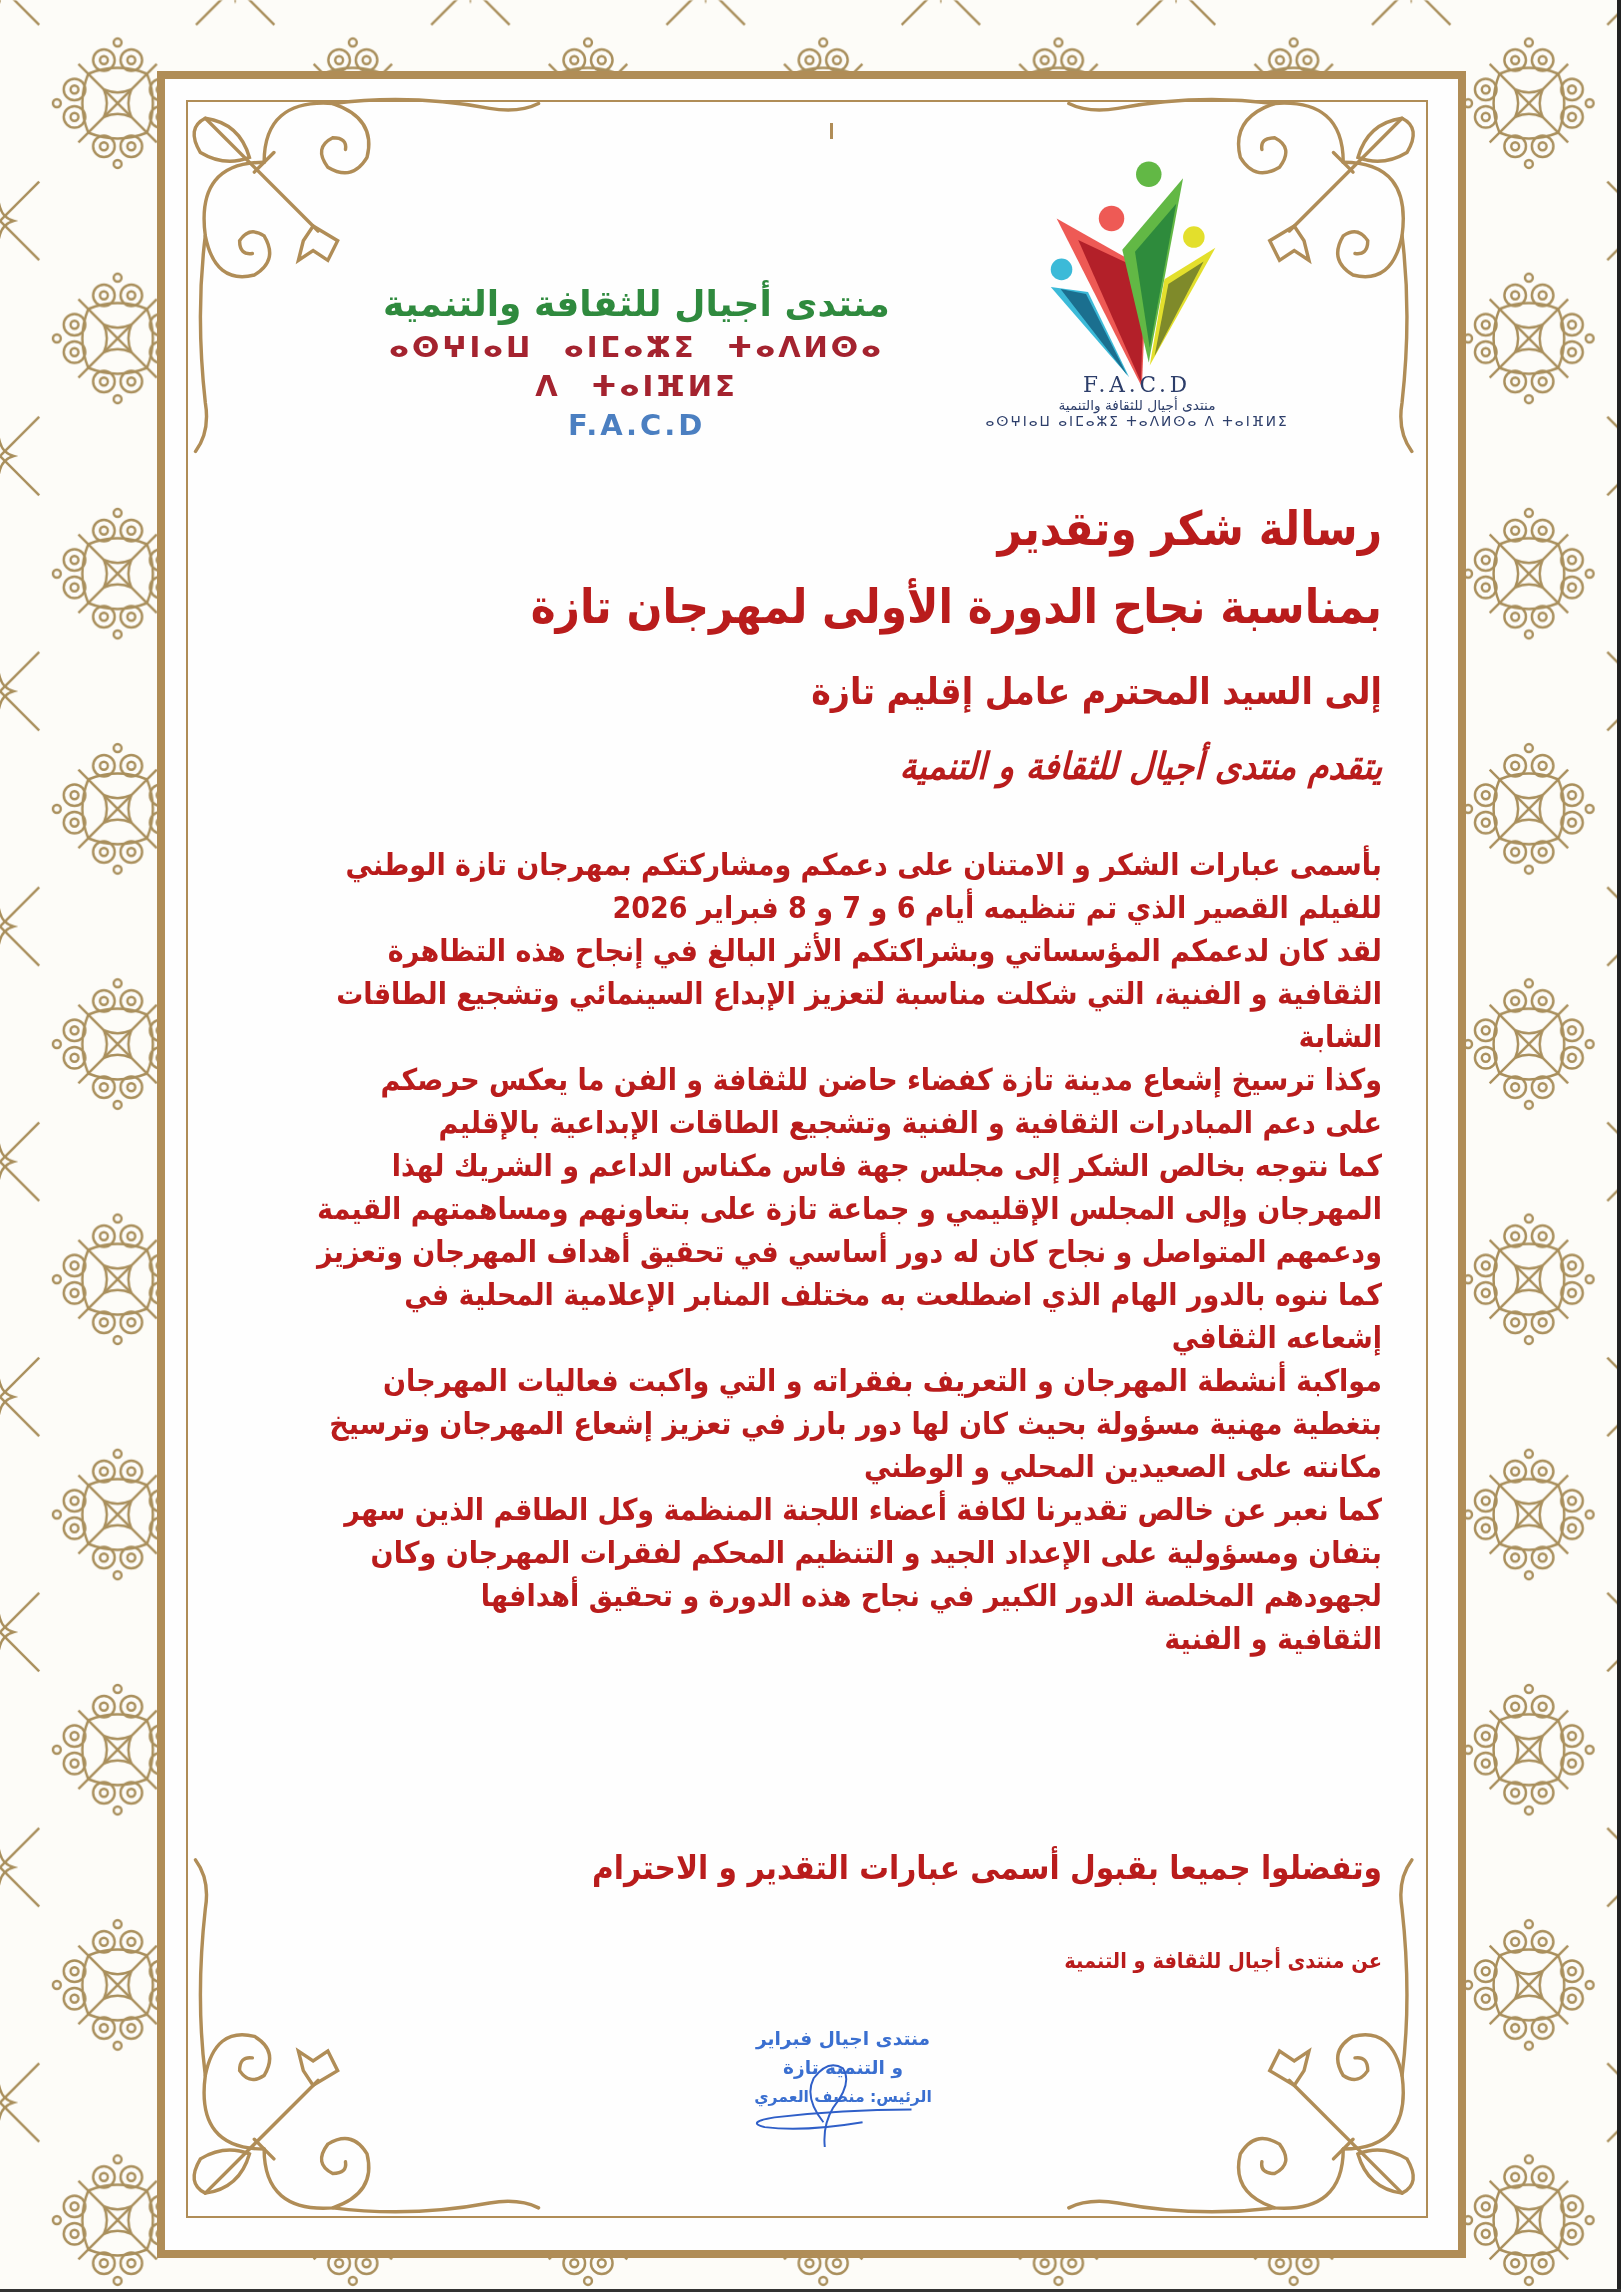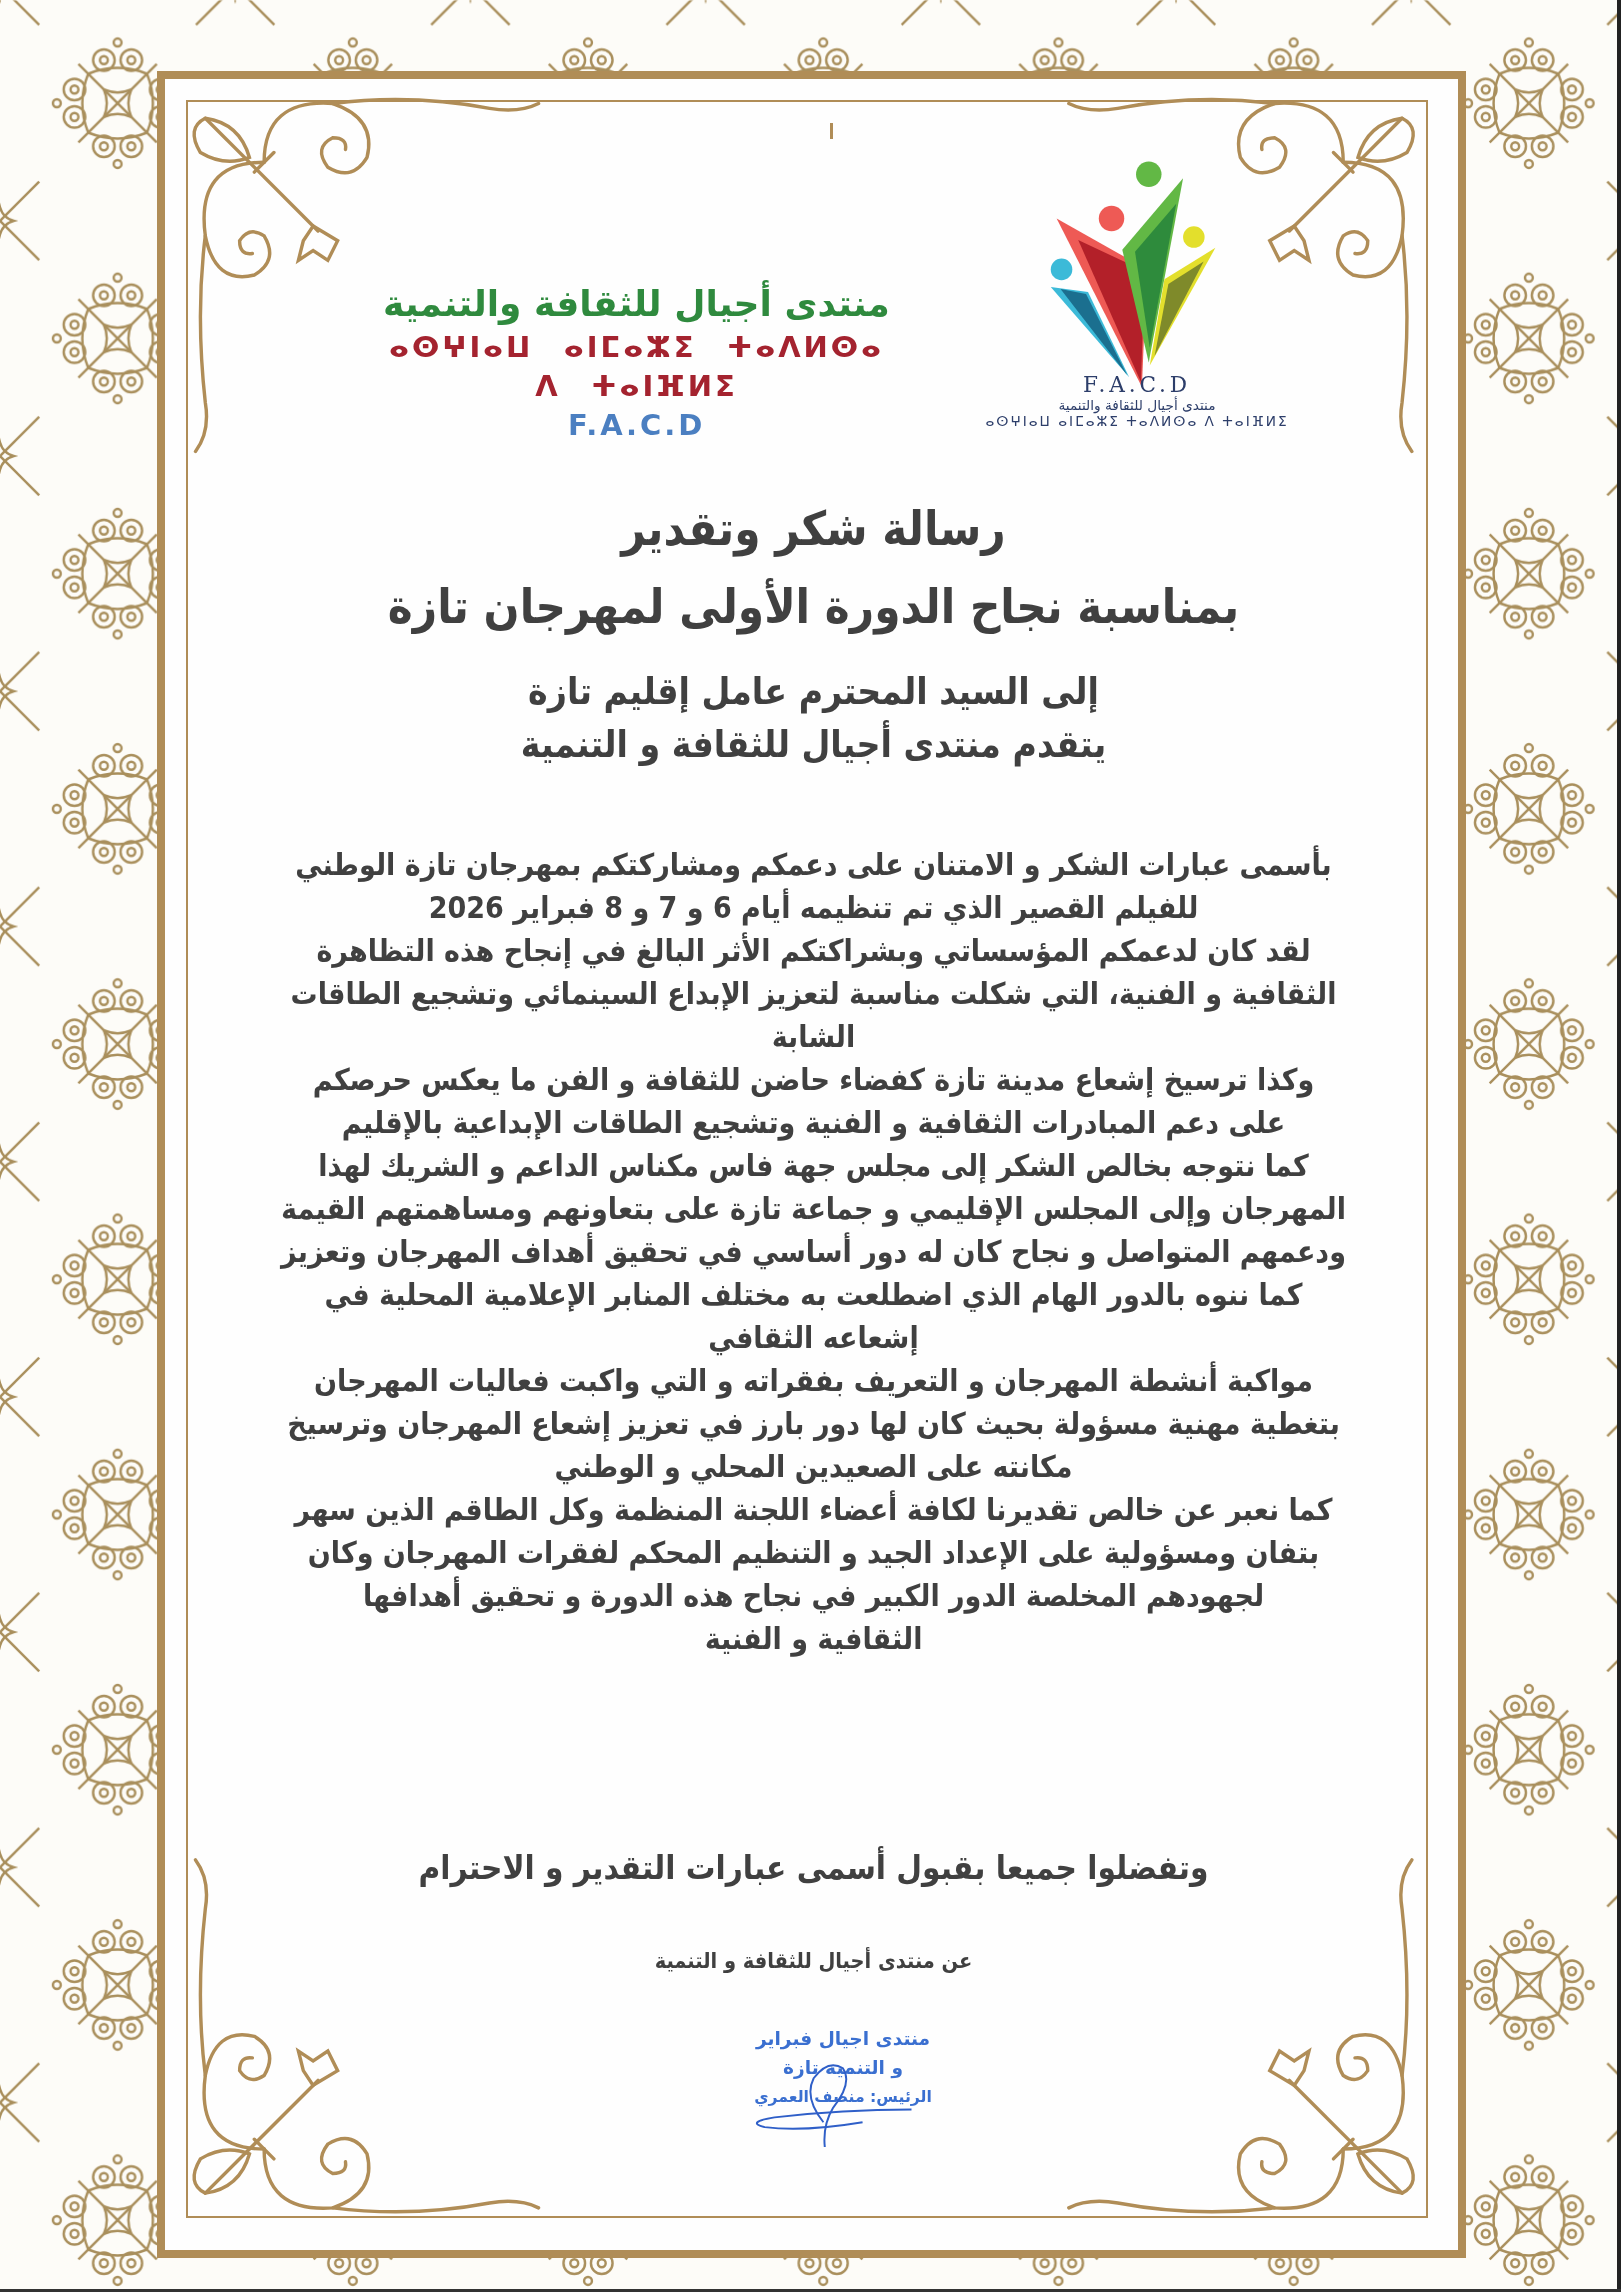--- a/index.html
+++ b/index.html
@@ -21,25 +21,25 @@
   .logo-tif{font-family:"DejaVu Sans",sans-serif;font-weight:bold;font-size:29px;color:#a4232f;letter-spacing:2.9px;line-height:39px;word-spacing:17.6px;}
   .logo-abbr{font-family:"DejaVu Sans",sans-serif;font-weight:bold;font-size:29px;color:#4b7fc1;letter-spacing:2.9px;line-height:39px;}
 
   .emblem{position:absolute;left:980px;top:142px;width:314px;height:294px;}
   .emblem-caption{position:absolute;left:980px;top:372px;width:314px;text-align:center;}
   .em-abbr{font-family:"DejaVu Serif",serif;font-size:21.6px;color:#2d3e6a;letter-spacing:3.9px;line-height:25.5px;}
   .em-ar{direction:rtl;font-size:13.7px;color:#2d3e6a;line-height:15.7px;}
   .em-tif{font-size:13.7px;color:#2d3e6a;letter-spacing:2px;line-height:17.6px;}
 
   
-  .doc{position:absolute;left:245px;width:1137px;text-align:center;direction:rtl;color:#404040;
+  .doc{position:absolute;left:245px;width:1137px;text-align:right;direction:rtl;color:#b91c1c;
        font-family:"DejaVu Sans Condensed","DejaVu Sans",sans-serif;font-weight:bold;}
   .title{top:490px;font-size:47px;line-height:78px;}
   .recipient{top:667px;font-size:37px;line-height:49px;}
-  .presenter{top:720px;font-size:37px;line-height:49px;}
+  .presenter{top:742px;font-size:37px;line-height:49px;font-style:italic;}
   .body{top:843px;font-size:30px;line-height:43px;}
   .body p{margin:0;}
   .closing{top:1843px;font-size:33px;line-height:49px;}
   .from{top:1946px;font-size:21.6px;line-height:29px;}
 
   
   .stamp{position:absolute;left:706px;top:2024px;width:274px;text-align:center;direction:rtl;
          color:#3a6fd0;font-weight:bold;font-family:"DejaVu Sans",sans-serif;}
   .stamp div{font-size:18.6px;line-height:29px;}
   .stamp .s3{font-size:15.7px;}

